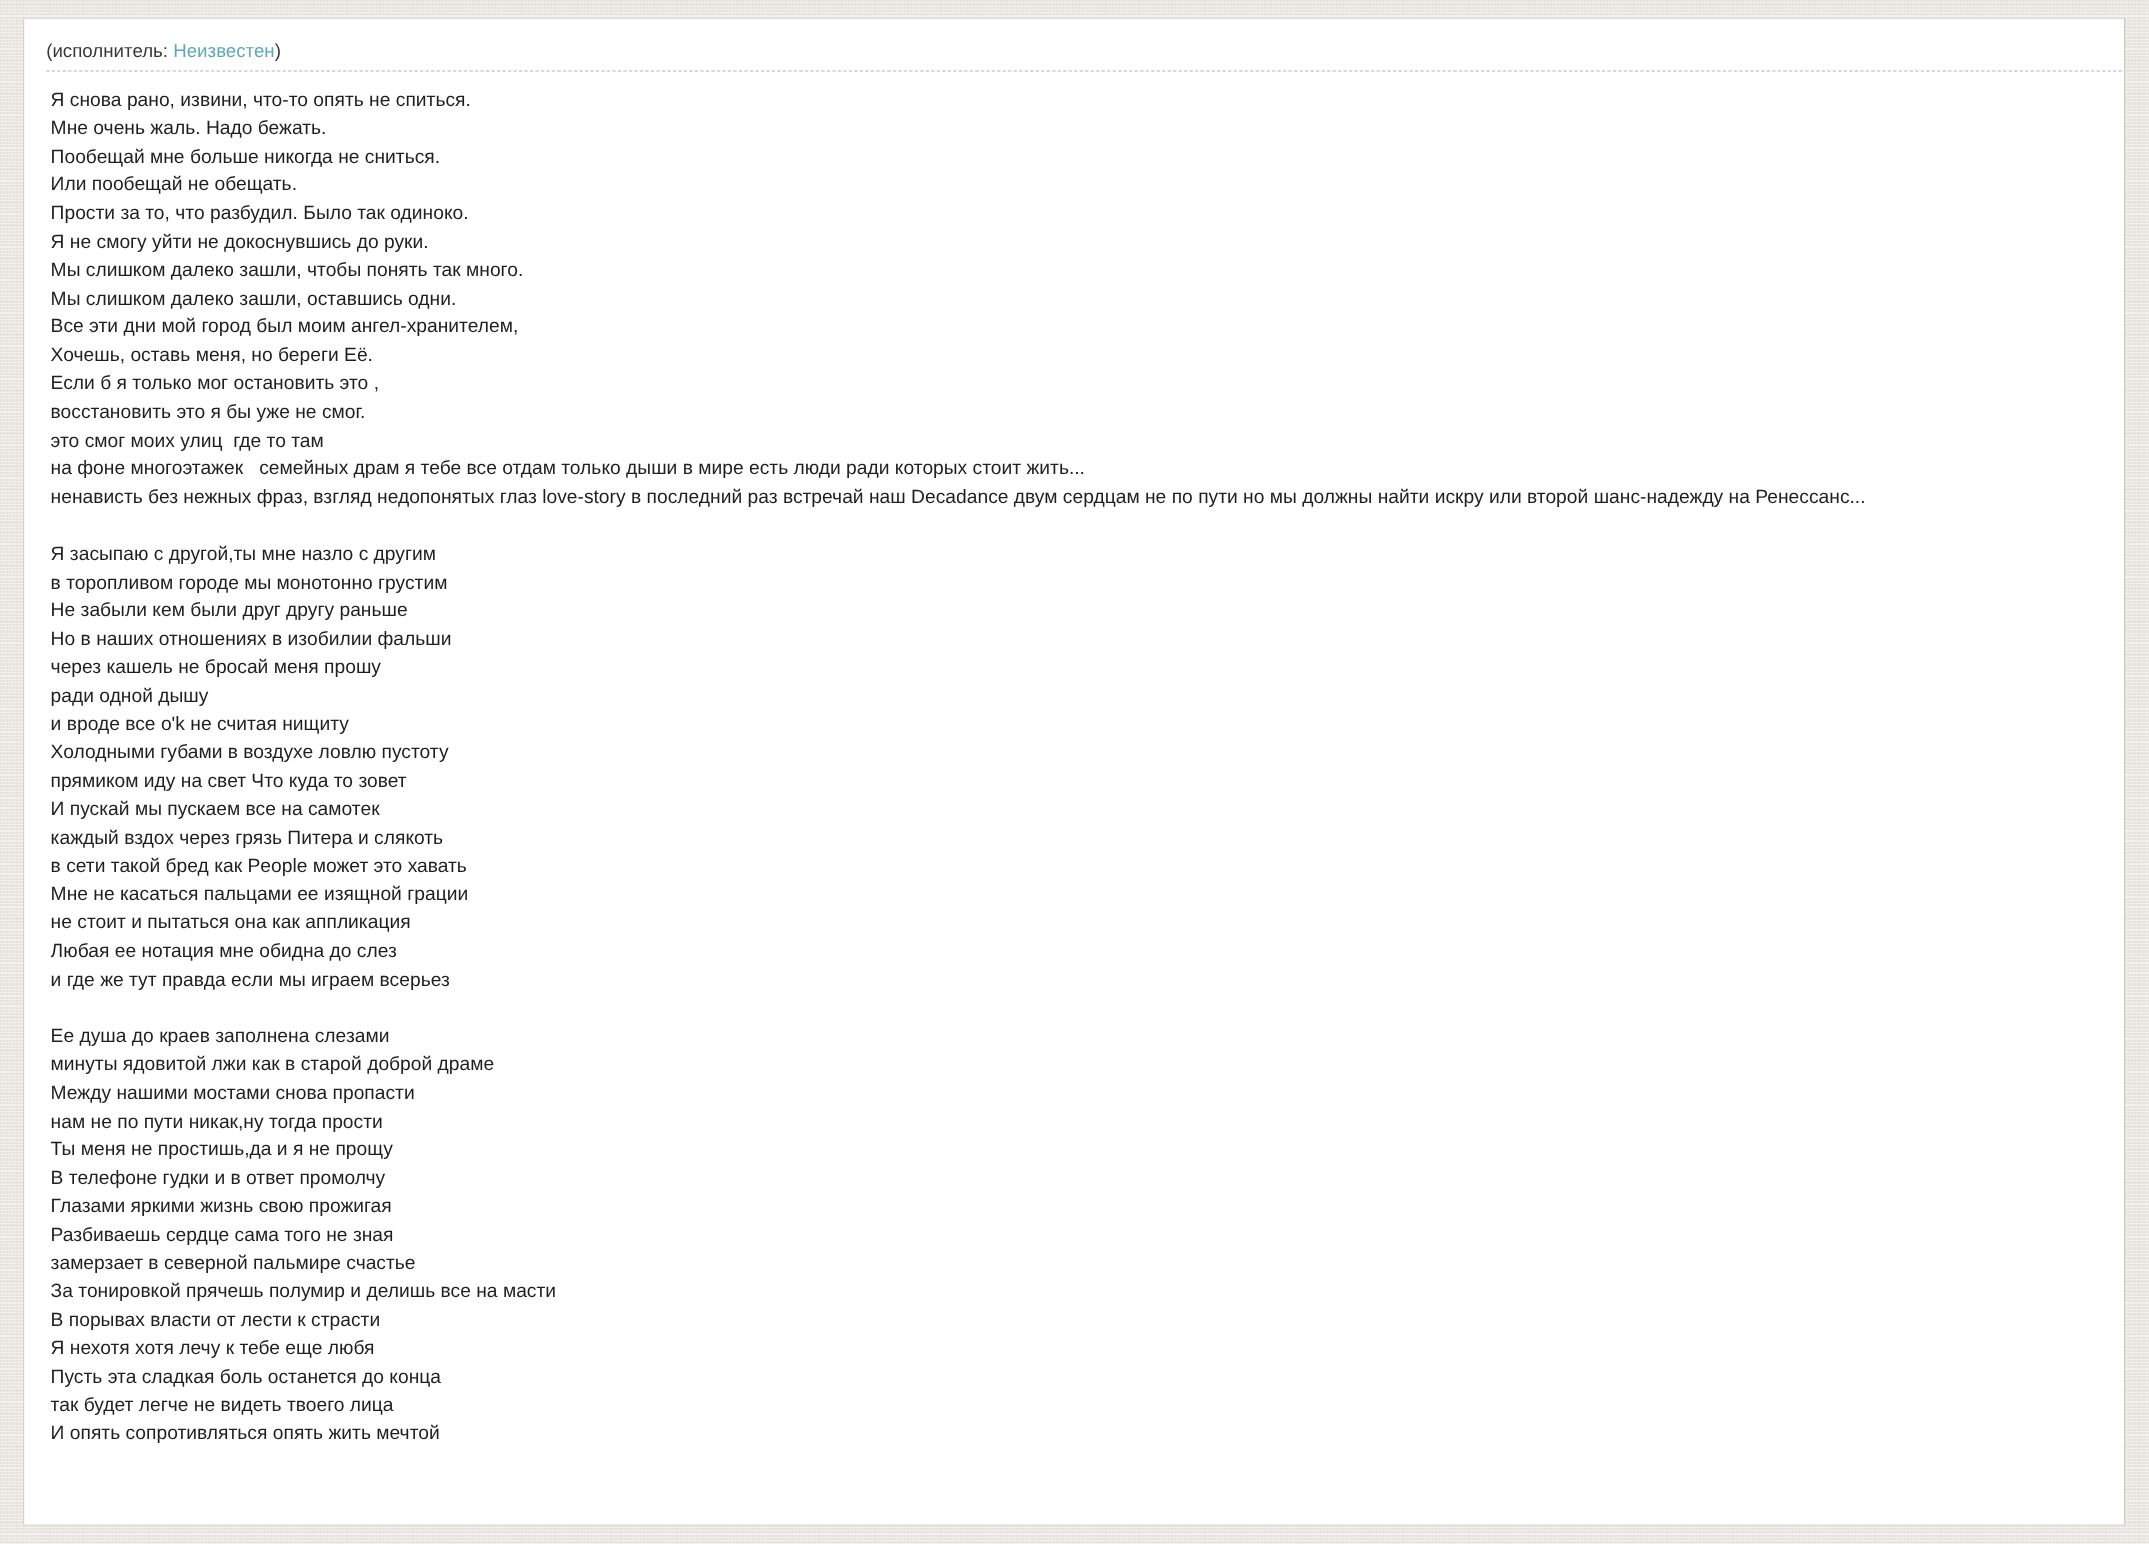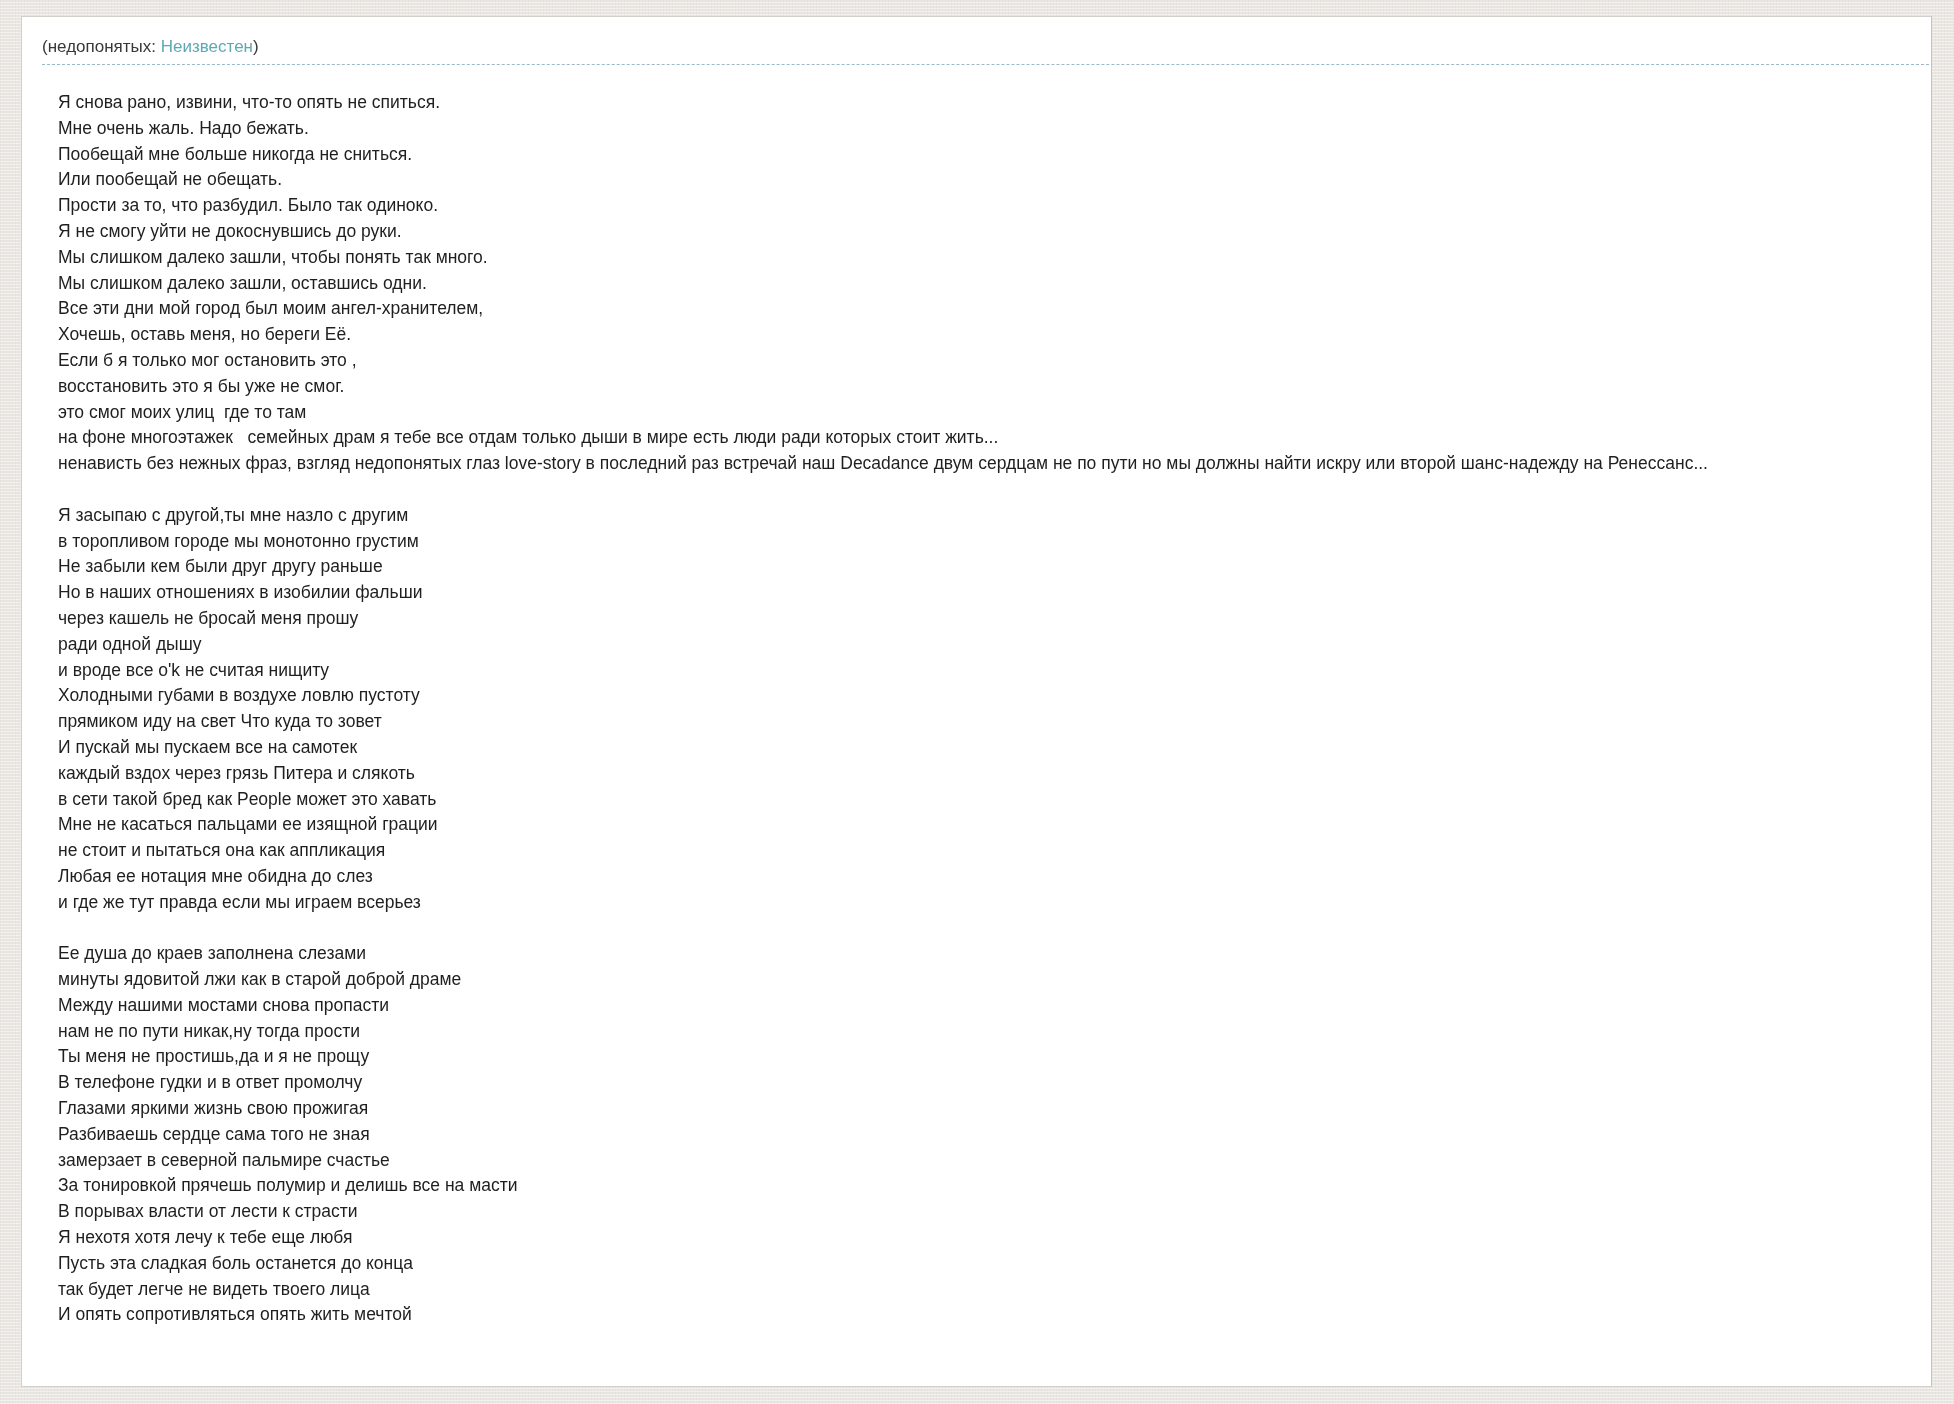--- a/index.html
+++ b/index.html
@@ -50,36 +50,36 @@
     line-height: 20px;
     color: #383838;
   }
   .artist-link {
     color: #5ea8b3;
     text-decoration: none;
     cursor: pointer;
     text-align: right;
   }
   .lyrics {
-    margin: 16px;
+    margin: 4px;
     padding-top: 9px;
     font-family: "Liberation Sans", "DejaVu Sans", sans-serif;
     font-size: 17.5px;
     line-height: 25.8px;
     color: #1f1f1f;
     white-space: pre;
     overflow: hidden;
   }
 </style>
 </head>
 <body>
 
 <div class="card">
   <div class="song-header">
-    <div class="artist-line"><span>(недопонятых:</span><span> </span><a class="artist-link">Неизвестен</a><span>)</span></div>
+    <div class="artist-line"><span>(исполнитель:</span><span> </span><a class="artist-link">Неизвестен</a><span>)</span></div>
   </div>
 
   <pre class="lyrics">Я снова рано, извини, что-то опять не спиться.
 Мне очень жаль. Надо бежать.
 Пообещай мне больше никогда не сниться.
 Или пообещай не обещать.
 Прости за то, что разбудил. Было так одиноко.
 Я не смогу уйти не докоснувшись до руки.
 Мы слишком далеко зашли, чтобы понять так много.
 Мы слишком далеко зашли, оставшись одни.

